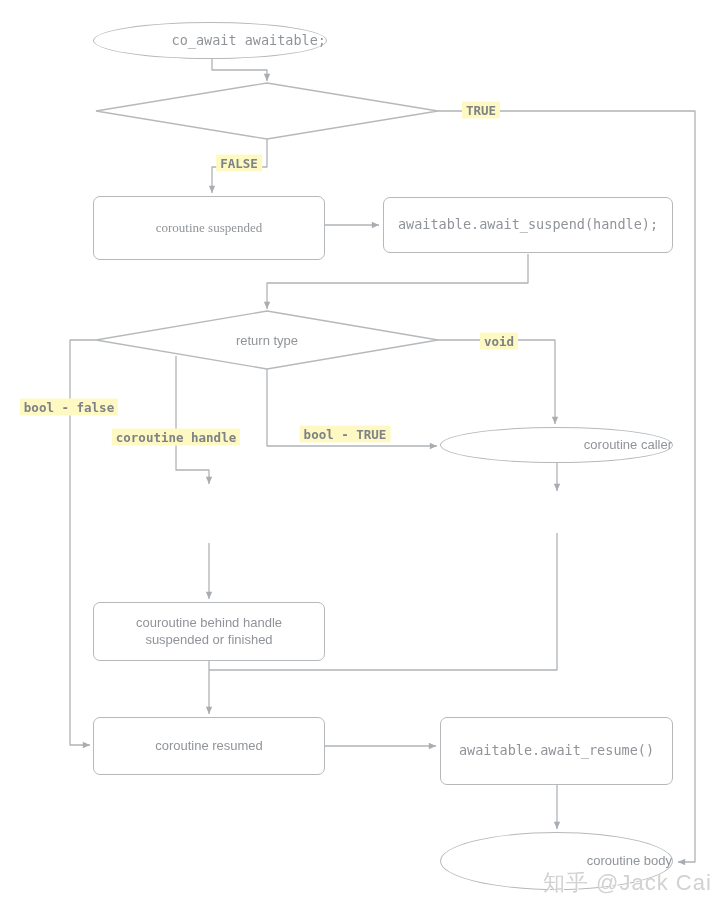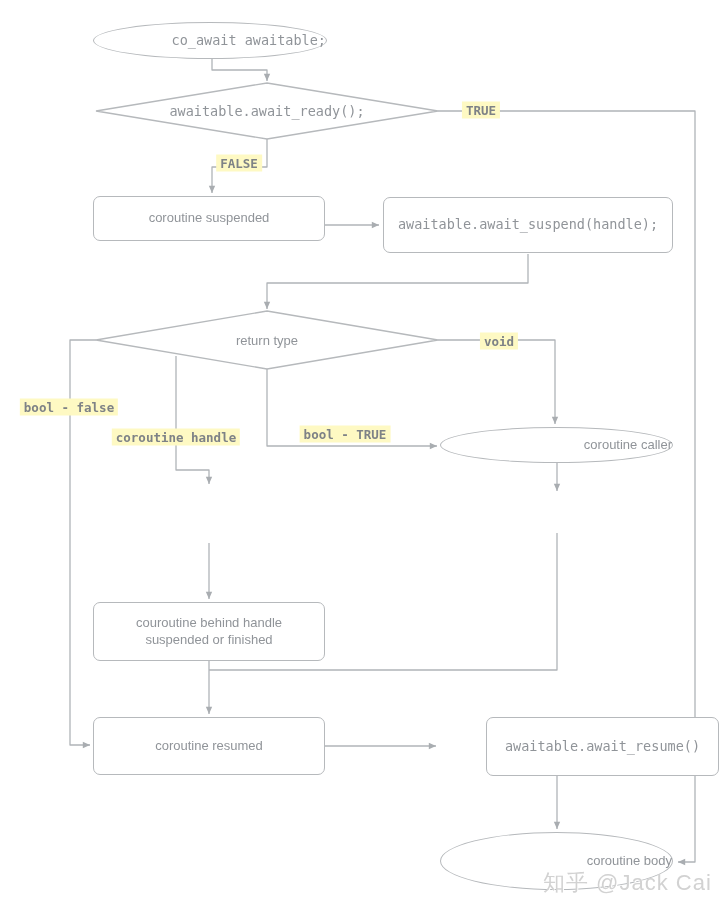--- a/index.html
+++ b/index.html
@@ -79,23 +79,22 @@
     </g>
 
     <polygon points="267,83 438,111 267,139 96,111" fill="#ffffff" stroke="#b6b9bc" stroke-width="1.4"></polygon>
     <polygon points="267,311 438,340 267,369 96,340" fill="#ffffff" stroke="#b6b9bc" stroke-width="1.4"></polygon>
   </svg>
 
   <div class="node pill mono" style="left:93px; top:22px; width:234px; height:37px;">
     <span>co_await awaitable;</span>
   </div>
 
-  <div class="diamond-label mono" style="left:267px; top:111px;">awaitable.await_ready();</div>
 
-  <div class="node process sans" style="left:93px; top:196px; width:232px; height:45px;">
+  <div class="node process sans" style="left:93px; top:196px; width:232px; height:64px;font-family:Liberation Serif, serif;">
     <span>coroutine suspended</span>
   </div>
 
   <div class="node process mono" style="left:383px; top:197px; width:290px; height:56px;">
     <span>awaitable.await_suspend(handle);</span>
   </div>
 
   <div class="diamond-label sans" style="left:267px; top:340px;">return type</div>
 
   <div class="node pill sans" style="left:440px; top:427px; width:233px; height:36px;">
@@ -105,21 +104,21 @@
 
 
   <div class="node process sans" style="left:93px; top:602px; width:232px; height:59px; padding:0 20px;">
     <span>couroutine behind handle suspended or finished</span>
   </div>
 
   <div class="node process sans" style="left:93px; top:717px; width:232px; height:58px;">
     <span>coroutine resumed</span>
   </div>
 
-  <div class="node process mono" style="left:440px; top:717px; width:233px; height:59px;margin-left:46px;">
+  <div class="node process mono" style="left:440px; top:717px; width:233px; height:68px;">
     <span>awaitable.await_resume()</span>
   </div>
 
   <div class="node pill sans" style="left:440px; top:832px; width:233px; height:58px;">
     <span>coroutine body</span>
   </div>
 
   <div class="edge-label" style="left:481px; top:110px;">TRUE</div>
   <div class="edge-label" style="left:239px; top:152px;margin-top:11px;">FALSE</div>
   <div class="edge-label" style="left:499px; top:341px;">void</div>

